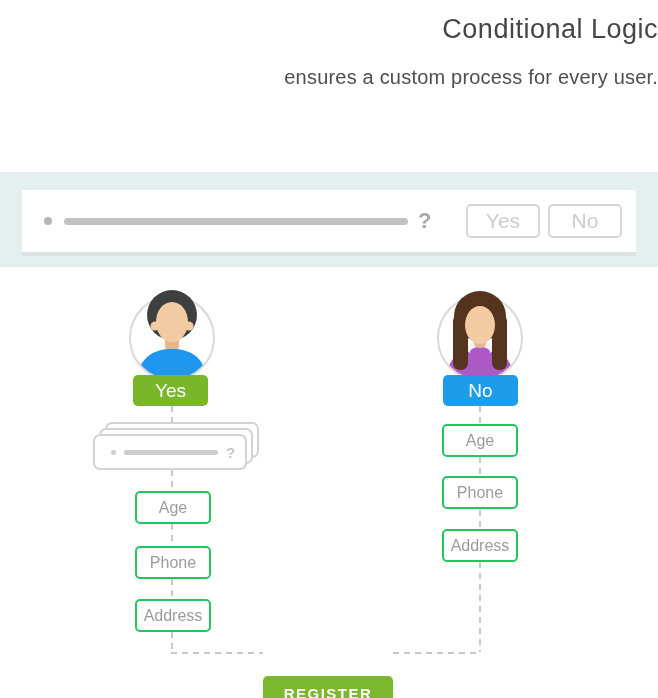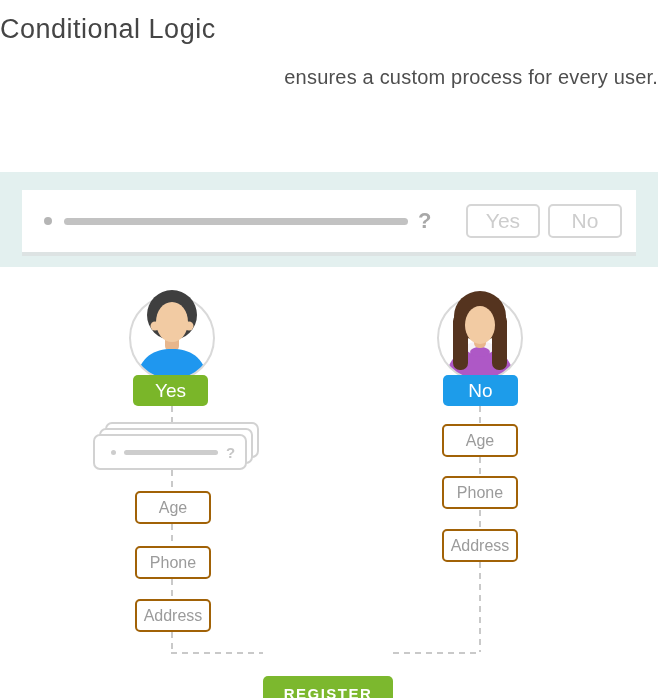--- a/index.html
+++ b/index.html
@@ -2,21 +2,21 @@
 <html><head>
 <meta charset="utf-8">
 <style>
   * { margin:0; padding:0; box-sizing:border-box; }
   html,body { background:#fff; }
   body { font-family:"Liberation Sans", sans-serif; }
   #screen { position:relative; width:658px; height:698px; background:#fff; overflow:hidden; }
 
   
   .header { position:absolute; top:0; left:0; width:658px; height:172px; background:#fff; }
-  .title { position:absolute; top:14px; left:0; width:100%; text-align:left;
+  .title { position:absolute; top:14px; left:0; width:100%; text-align:right;
            font-size:27px; font-weight:500; letter-spacing:.5px; color:#454545; }
   .subtitle { position:absolute; top:66px; left:0; width:100%; text-align:right;
               font-size:20px; font-weight:400; letter-spacing:.2px; color:#4e4e4e; }
 
   
   .banner { position:absolute; top:172px; left:0; width:658px; height:95px; background:#e3f0ef; }
   .banner-card { position:absolute; top:18px; left:22px; right:22px; height:62px; background:#fff;
                  box-shadow:0 4px 0 #dde3e3; display:flex; align-items:center; padding:0 14px 0 22px; }
   .q-dot { width:8px; height:8px; border-radius:50%; background:#b5b5b5; flex:none; }
   .q-line { width:344px; height:7px; border-radius:4px; background:#c2c2c2; flex:none; margin-left:12px; }
@@ -48,21 +48,21 @@
   .card-stack { position:absolute; left:93px; top:155px; width:166px; height:48px; }
   .stack-card { position:absolute; width:154px; height:36px; background:#fff;
                 border:2px solid #d2d2d2; border-radius:7px; }
   .stack-back2 { left:12px; top:0; }
   .stack-back1 { left:6px;  top:6px; }
   .stack-front { left:0;    top:12px; display:flex; align-items:center; padding:0 10px 0 16px; }
   .mini-dot  { width:5px; height:5px; border-radius:50%; background:#cdcdcd; flex:none; }
   .mini-line { width:94px; height:5px; border-radius:3px; background:#cdcdcd; flex:none; margin-left:8px; }
   .mini-q    { margin-left:8px; font-size:15px; font-weight:bold; color:#c6c6c6; }
 
-  .field-box { position:absolute; width:76px; height:33px; background:#fff; border:2px solid #a16207;
+  .field-box { position:absolute; width:76px; height:33px; background:#fff; border:2px solid #22c55e;
                border-radius:5px; color:#9b9b9b; font-size:16px;
                display:flex; align-items:center; justify-content:center; }
 
   .register-btn { position:absolute; left:263px; top:369px; width:130px; height:34px;
                   background:#7cb82e; border:none; border-radius:5px; color:#fff;
                   font-size:15px; font-weight:bold; letter-spacing:1.5px;
                   font-family:"Liberation Sans",sans-serif;
                   display:flex; align-items:center; justify-content:center; cursor:pointer; z-index:3;margin-top:40px; }
 </style>
 </head>

